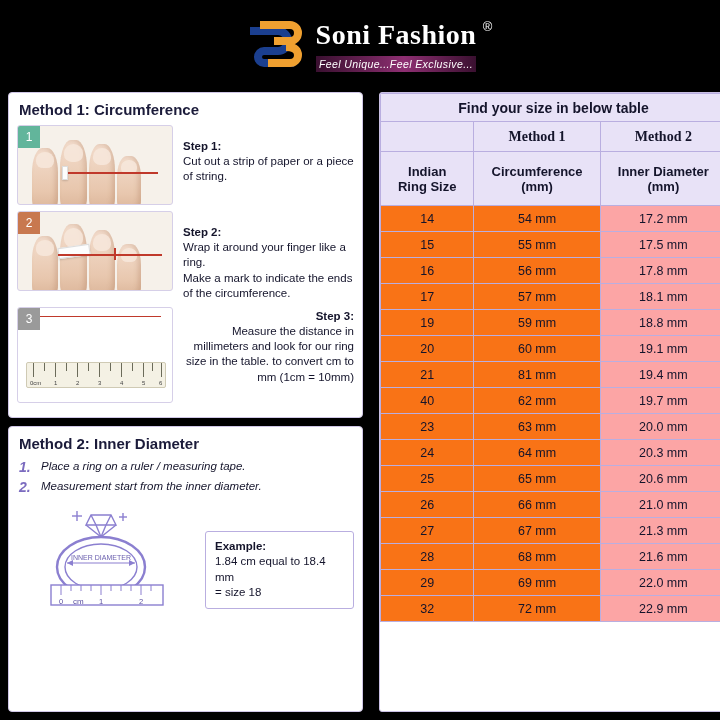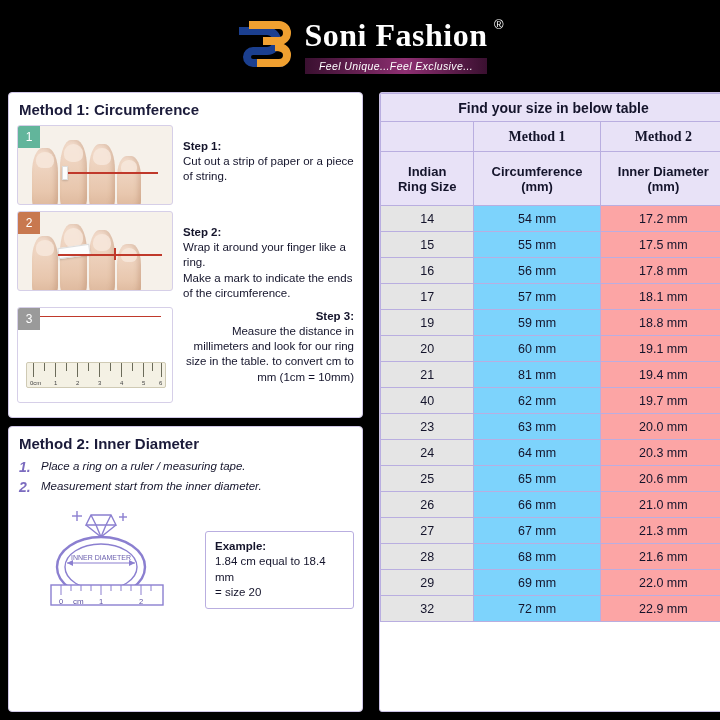--- a/index.html
+++ b/index.html
@@ -19,21 +19,21 @@
     background: #000;
     display: flex;
     align-items: center;
     justify-content: center;
   }
   .brand-wrap { display: flex; align-items: center; gap: 14px; }
   .logo-mark { width: 58px; height: 58px; flex: none; }
   .brand-text { position: relative; }
   .brand-name {
     color: #ffffff;
-    font-size: 32px;
+    font-size: 28px;
     font-weight: bold;
     letter-spacing: 0.5px;
     font-family: "Liberation Serif", serif;
     line-height: 1;
     white-space: nowrap;
   }
   .brand-reg {
     position: absolute;
     right: -16px; top: -2px;
     color: #ffffff;
@@ -216,22 +216,22 @@
     font-family: "Liberation Serif", serif;
     height: 30px !important;
   }
   .sub-head {
     background: #e8e2f7;
     font-size: 13px;
     font-weight: bold;
     height: 27px !important;
   }
   .sub-head.tall { height: 54px !important; }
-  td.col-a { background: #e5e5e5; }
-  td.col-b { background: #7dd3fc; }
+  td.col-a { background: #f97316; }
+  td.col-b { background: #f97316; }
   td.col-c { background: #fca5a5; }
   .c-indian { width: 27%; }
   .c-circ { width: 36.5%; }
   .c-inner { width: 36.5%; }
 </style>
 </head>
 <body>
 
 <div class="page">
 
@@ -404,21 +404,21 @@
               <text x="42" y="103" font-size="7.5" fill="#5b50a0" font-family="Liberation Sans, sans-serif">0</text>
               <text x="82" y="103" font-size="7.5" fill="#5b50a0" font-family="Liberation Sans, sans-serif">1</text>
               <text x="122" y="103" font-size="7.5" fill="#5b50a0" font-family="Liberation Sans, sans-serif">2</text>
               <text x="56" y="103" font-size="8" fill="#5b50a0" font-family="Liberation Sans, sans-serif">cm</text>
             </svg>
           </div>
 
           <div class="example-box">
             <div class="ex-title">Example:</div>
             <div>1.84 cm equal to 18.4 mm</div>
-            <div>= size 20</div>
+            <div>= size 18</div>
           </div>
         </div>
       </div>
     </div>
 
     <div class="right-col">
       <div class="table-wrap">
         <table class="size-table">
           <thead>
             <tr>

